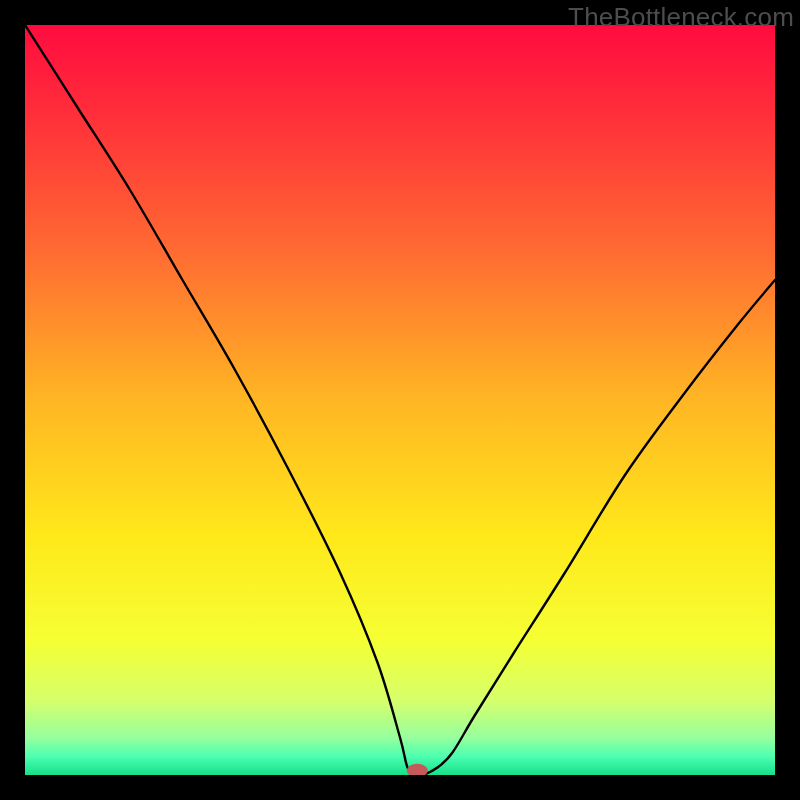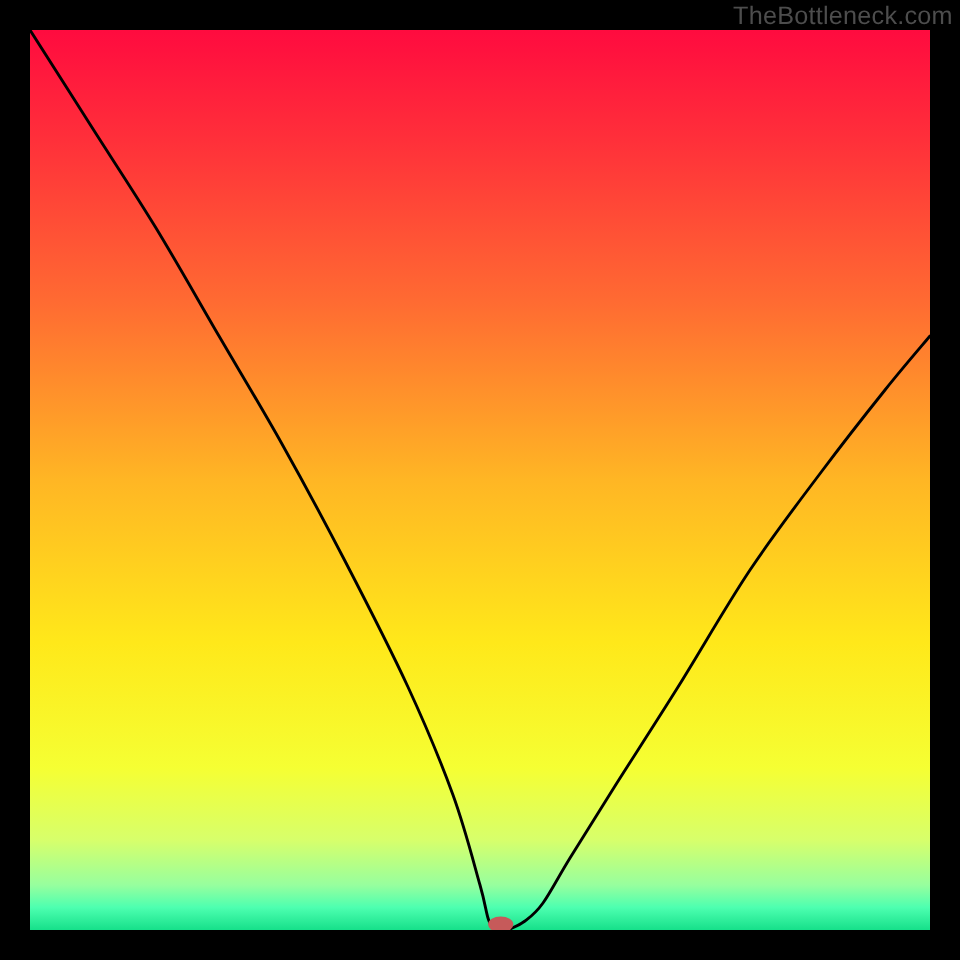--- a/index.html
+++ b/index.html
@@ -23,21 +23,21 @@
     top: 25px;
     width: 750px;
     height: 750px;
     overflow: hidden;
   }
   .watermark {
     position: absolute;
     top: 2px;
     right: 6px;
     color: #4d4d4d;
-    font-size: 21px;
+    font-size: 26px;
     font-weight: 500;
     letter-spacing: 0.2px;
     z-index: 10;
   }
   svg { display: block; }
 </style>
 </head>
 <body>
 
 <div class="frame">

